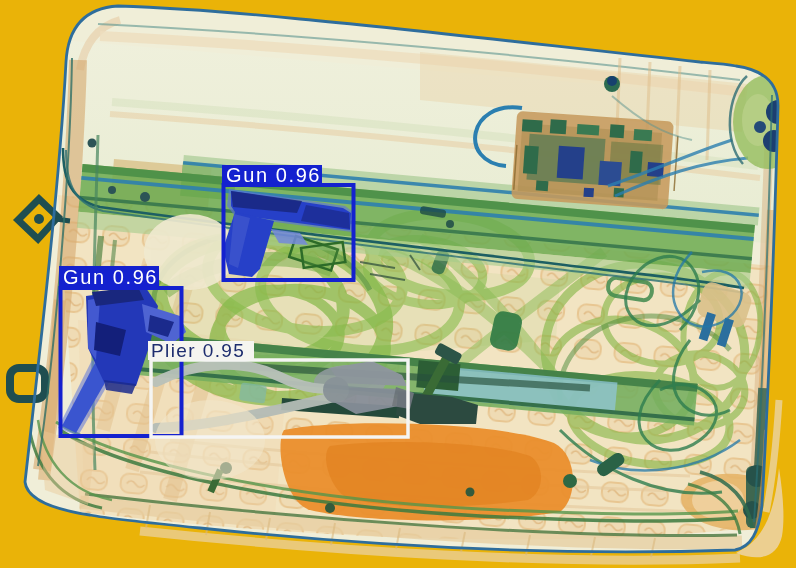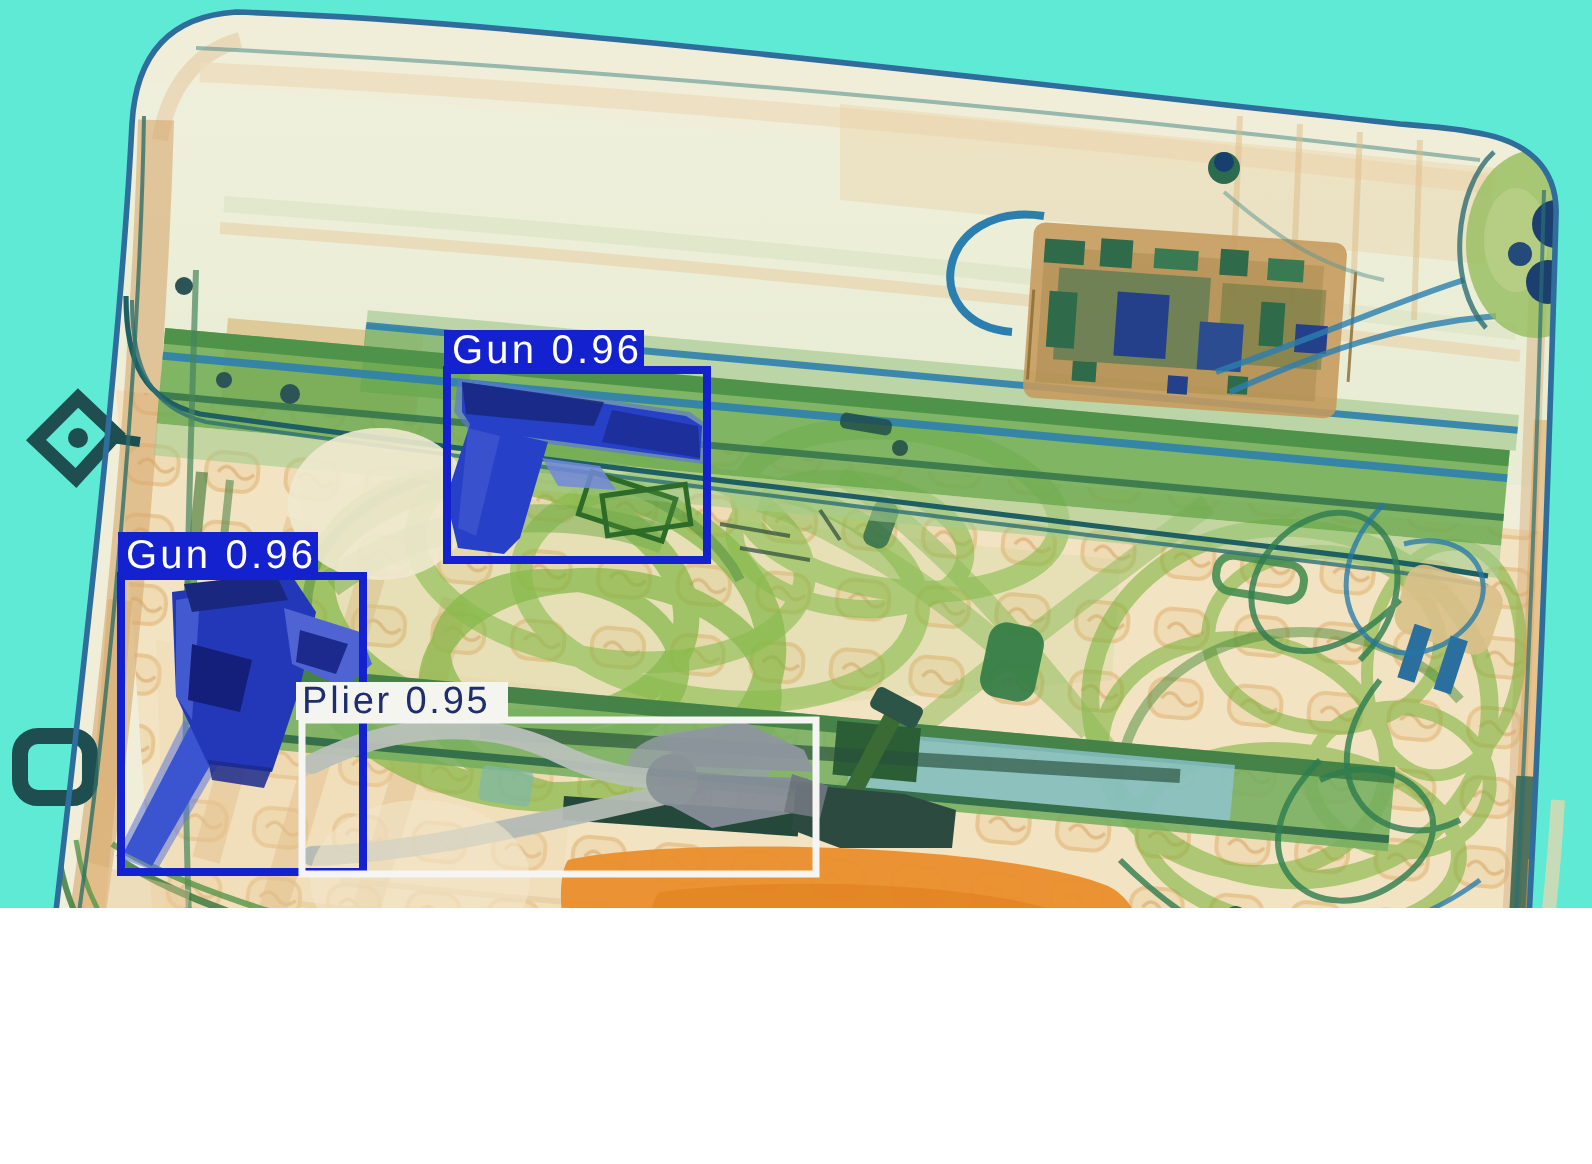--- a/index.html
+++ b/index.html
@@ -1,16 +1,16 @@
 <!DOCTYPE html>
 <html><head>
 <meta charset="utf-8">
 <style>
 html,body{margin:0;padding:0;background:#ffffff;}
-#stage{width:796px;height:454px;position:relative;overflow:hidden;background:#5eead4;
+#stage{width:796px;height:568px;position:relative;overflow:hidden;background:#eab308;
 font-family:"Liberation Sans", sans-serif;}
 svg{display:block}
 </style>
 </head>
 <body>
 <div id="stage">
 <svg width="796" height="582" viewBox="0 0 796 582">
 <defs>
 <pattern id="waffle" width="40" height="35" patternUnits="userSpaceOnUse" patternTransform="rotate(5.2)">
   <rect width="40" height="35" fill="#f3deb4"></rect>

